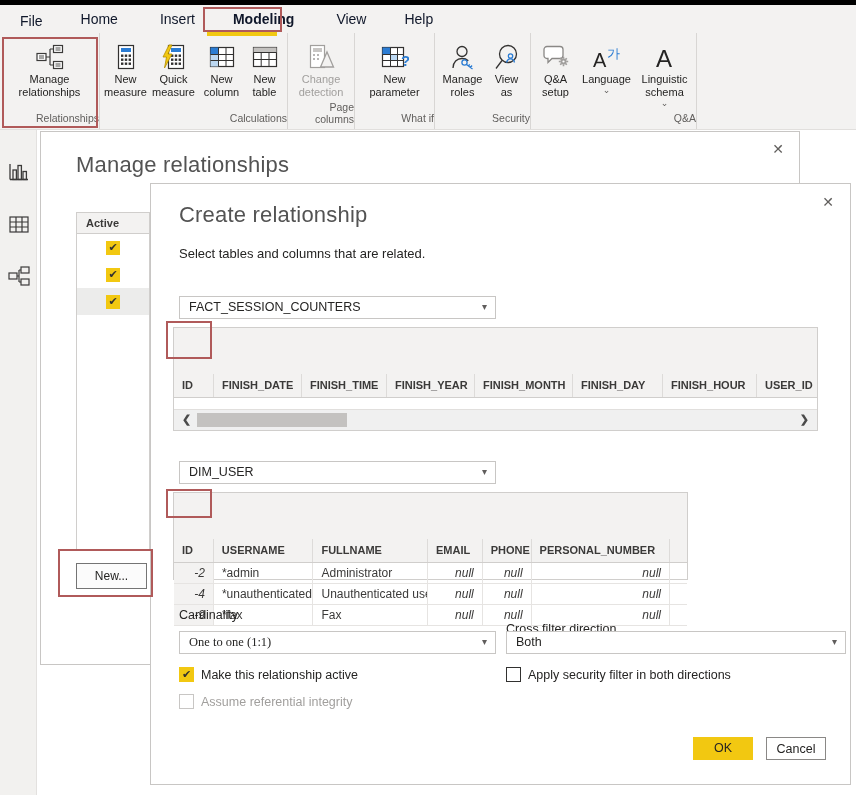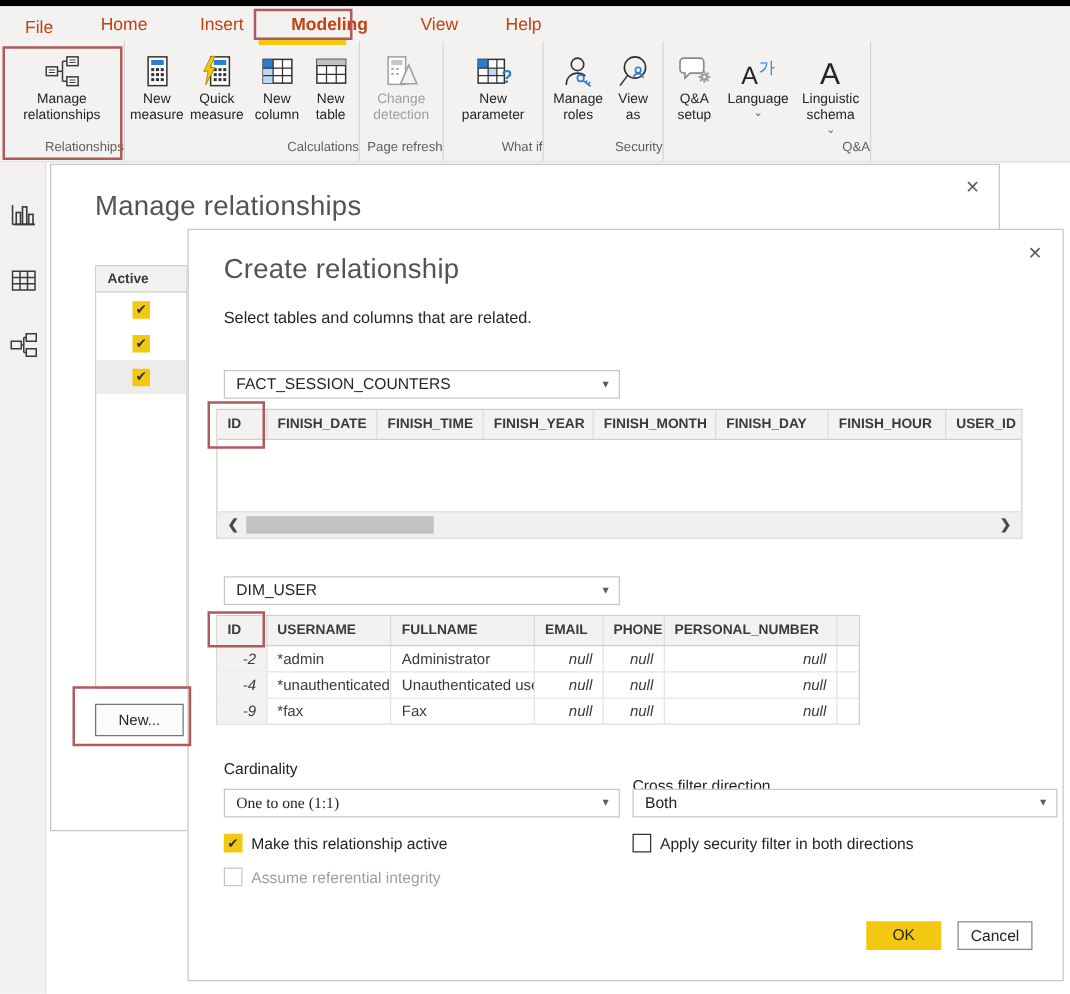--- a/index.html
+++ b/index.html
@@ -2,21 +2,21 @@
 <html><head>
 <meta charset="utf-8">
 <style>
   * { margin:0; padding:0; box-sizing:border-box; }
   html,body { width:856px; height:795px; background:#fff; font-family:"Liberation Sans", sans-serif; color:#252423; overflow:hidden; }
   #app { position:relative; width:856px; height:795px; background:#fff; }
 
   
   .titlebar { position:absolute; left:0; top:0; width:856px; height:5px; background:#000; }
   .tabbar { position:absolute; left:0; top:5px; width:856px; height:28px; background:#f3f2f1; display:flex; align-items:center; }
-  .tab { font-size:14px; color:#c2410c; padding:3px 10px; cursor:default; }
+  .tab { font-size:14px; color:#0f172a; padding:3px 10px; cursor:default; }
   .tab-file { margin-left:10px; margin-top:4px; }
   .tab-home { margin-left:18px; }
   .tab-insert { margin-left:22px;text-align:center; }
   .tab-modeling { margin-left:18px; font-weight:bold; }
   .tab-view { margin-left:22px; }
   .tab-help { margin-left:18px; }
 
   .ribbon { position:absolute; left:0; top:33px; width:856px; height:97px; background:#f3f2f1; border-bottom:1px solid #e1dfdd; display:flex; }
   .grp { display:flex; flex-direction:column; border-right:1px solid #d8d6d4; height:100%; }
   .grp-btns { flex:1; display:flex; justify-content:center; align-items:flex-start; padding-top:6px; }
@@ -47,21 +47,21 @@
   .mr-row.sel { background:#ececeb; }
   .cb-y { width:14px; height:14px; background:#f2c811; display:inline-flex; align-items:center; justify-content:center; font-size:11px; color:#323130; }
   .cb-y::after { content:"✔"; }
   .mr-new { position:absolute; left:35px; top:431px; width:71px; height:26px; background:#fbfbfb; border:1px solid #747474; font-size:12px; color:#252423; text-align:center; line-height:24px; cursor:pointer; }
 
   
   .dd { position:absolute; height:23px; border:1px solid #c8c6c4; background:#fff; font-size:12.5px; color:#252423; padding:3px 20px 0 9px; cursor:pointer; }
   .dd::after { content:"▾"; position:absolute; right:8px; top:4px; font-size:10px; color:#605e5c; }
   .grid { position:absolute; border:1px solid #d0cecc; background:#fff; }
   .g-head { display:flex; background:#f3f2f1; border-bottom:1px solid #d0cecc; }
-  .g-hc { font-size:11px; font-weight:bold; color:#3b3a39; padding:5px 0 0 8px; height:23px; border-right:1px solid #dddbd9; overflow:hidden; white-space:nowrap; cursor:pointer; }
+  .g-hc { font-size:11px; font-weight:bold; color:#3b3a39; padding:5px 0 0 8px; height:23px; border-right:1px solid #dddbd9; overflow:hidden; white-space:nowrap; cursor:pointer;margin-top:46px; }
   .g-hc:last-child { border-right:none; }
   .g-row { display:flex; border-bottom:1px solid #e6e4e2; height:21px; }
   .g-c { font-size:12px; color:#3b3a39; padding:3px 8px 0 8px; border-right:1px solid #e6e4e2; overflow:hidden; white-space:nowrap; }
   .g-c.num { text-align:right; font-style:italic; }
   .g-c.nul { text-align:right; font-style:italic; }
   .g-c.idc { background:#f3f2f1; }
   
   .t1c0{width:40px;} .t1c1{width:88px;} .t1c2{width:85px;} .t1c3{width:88px;}
   .t1c4{width:98px;} .t1c5{width:90px;} .t1c6{width:94px;} .t1c7{width:60px; border-right:none;}
   
@@ -203,21 +203,21 @@
             <svg width="28" height="26" viewBox="0 0 28 26" stroke="#a19f9d" fill="none">
               <rect x="3.5" y="1.5" width="14" height="22" stroke-width="1.2" fill="#fff"></rect>
               <rect x="6" y="4" width="9" height="4" fill="#c8c6c4" stroke="none"></rect>
               <path d="M6 11h2 M10 11h2 M6 15h2 M10 15h2" stroke-width="1.4"></path>
               <path d="M20 8 L26.5 23 H13.5 Z" stroke-width="1.3" fill="#f3f2f1"></path>
             </svg>
           </span>
           <span>Change detection</span>
         </div>
       </div>
-      <div class="grp-label">Page refresh</div>
+      <div class="grp-label">Page columns</div>
     </div>
 
     <div class="grp g-what">
       <div class="grp-btns">
         <div class="rbtn" style="width:62px">
           <span class="ric">
             <svg width="28" height="24" viewBox="0 0 28 24">
               <rect x="1.5" y="2.5" width="21" height="19" fill="#fff" stroke="#323130" stroke-width="1.2"></rect>
               <rect x="1.5" y="2.5" width="8" height="7" fill="#2b7cd3"></rect>
               <rect x="9.5" y="9.5" width="7" height="6" fill="#bcd8f2"></rect>

